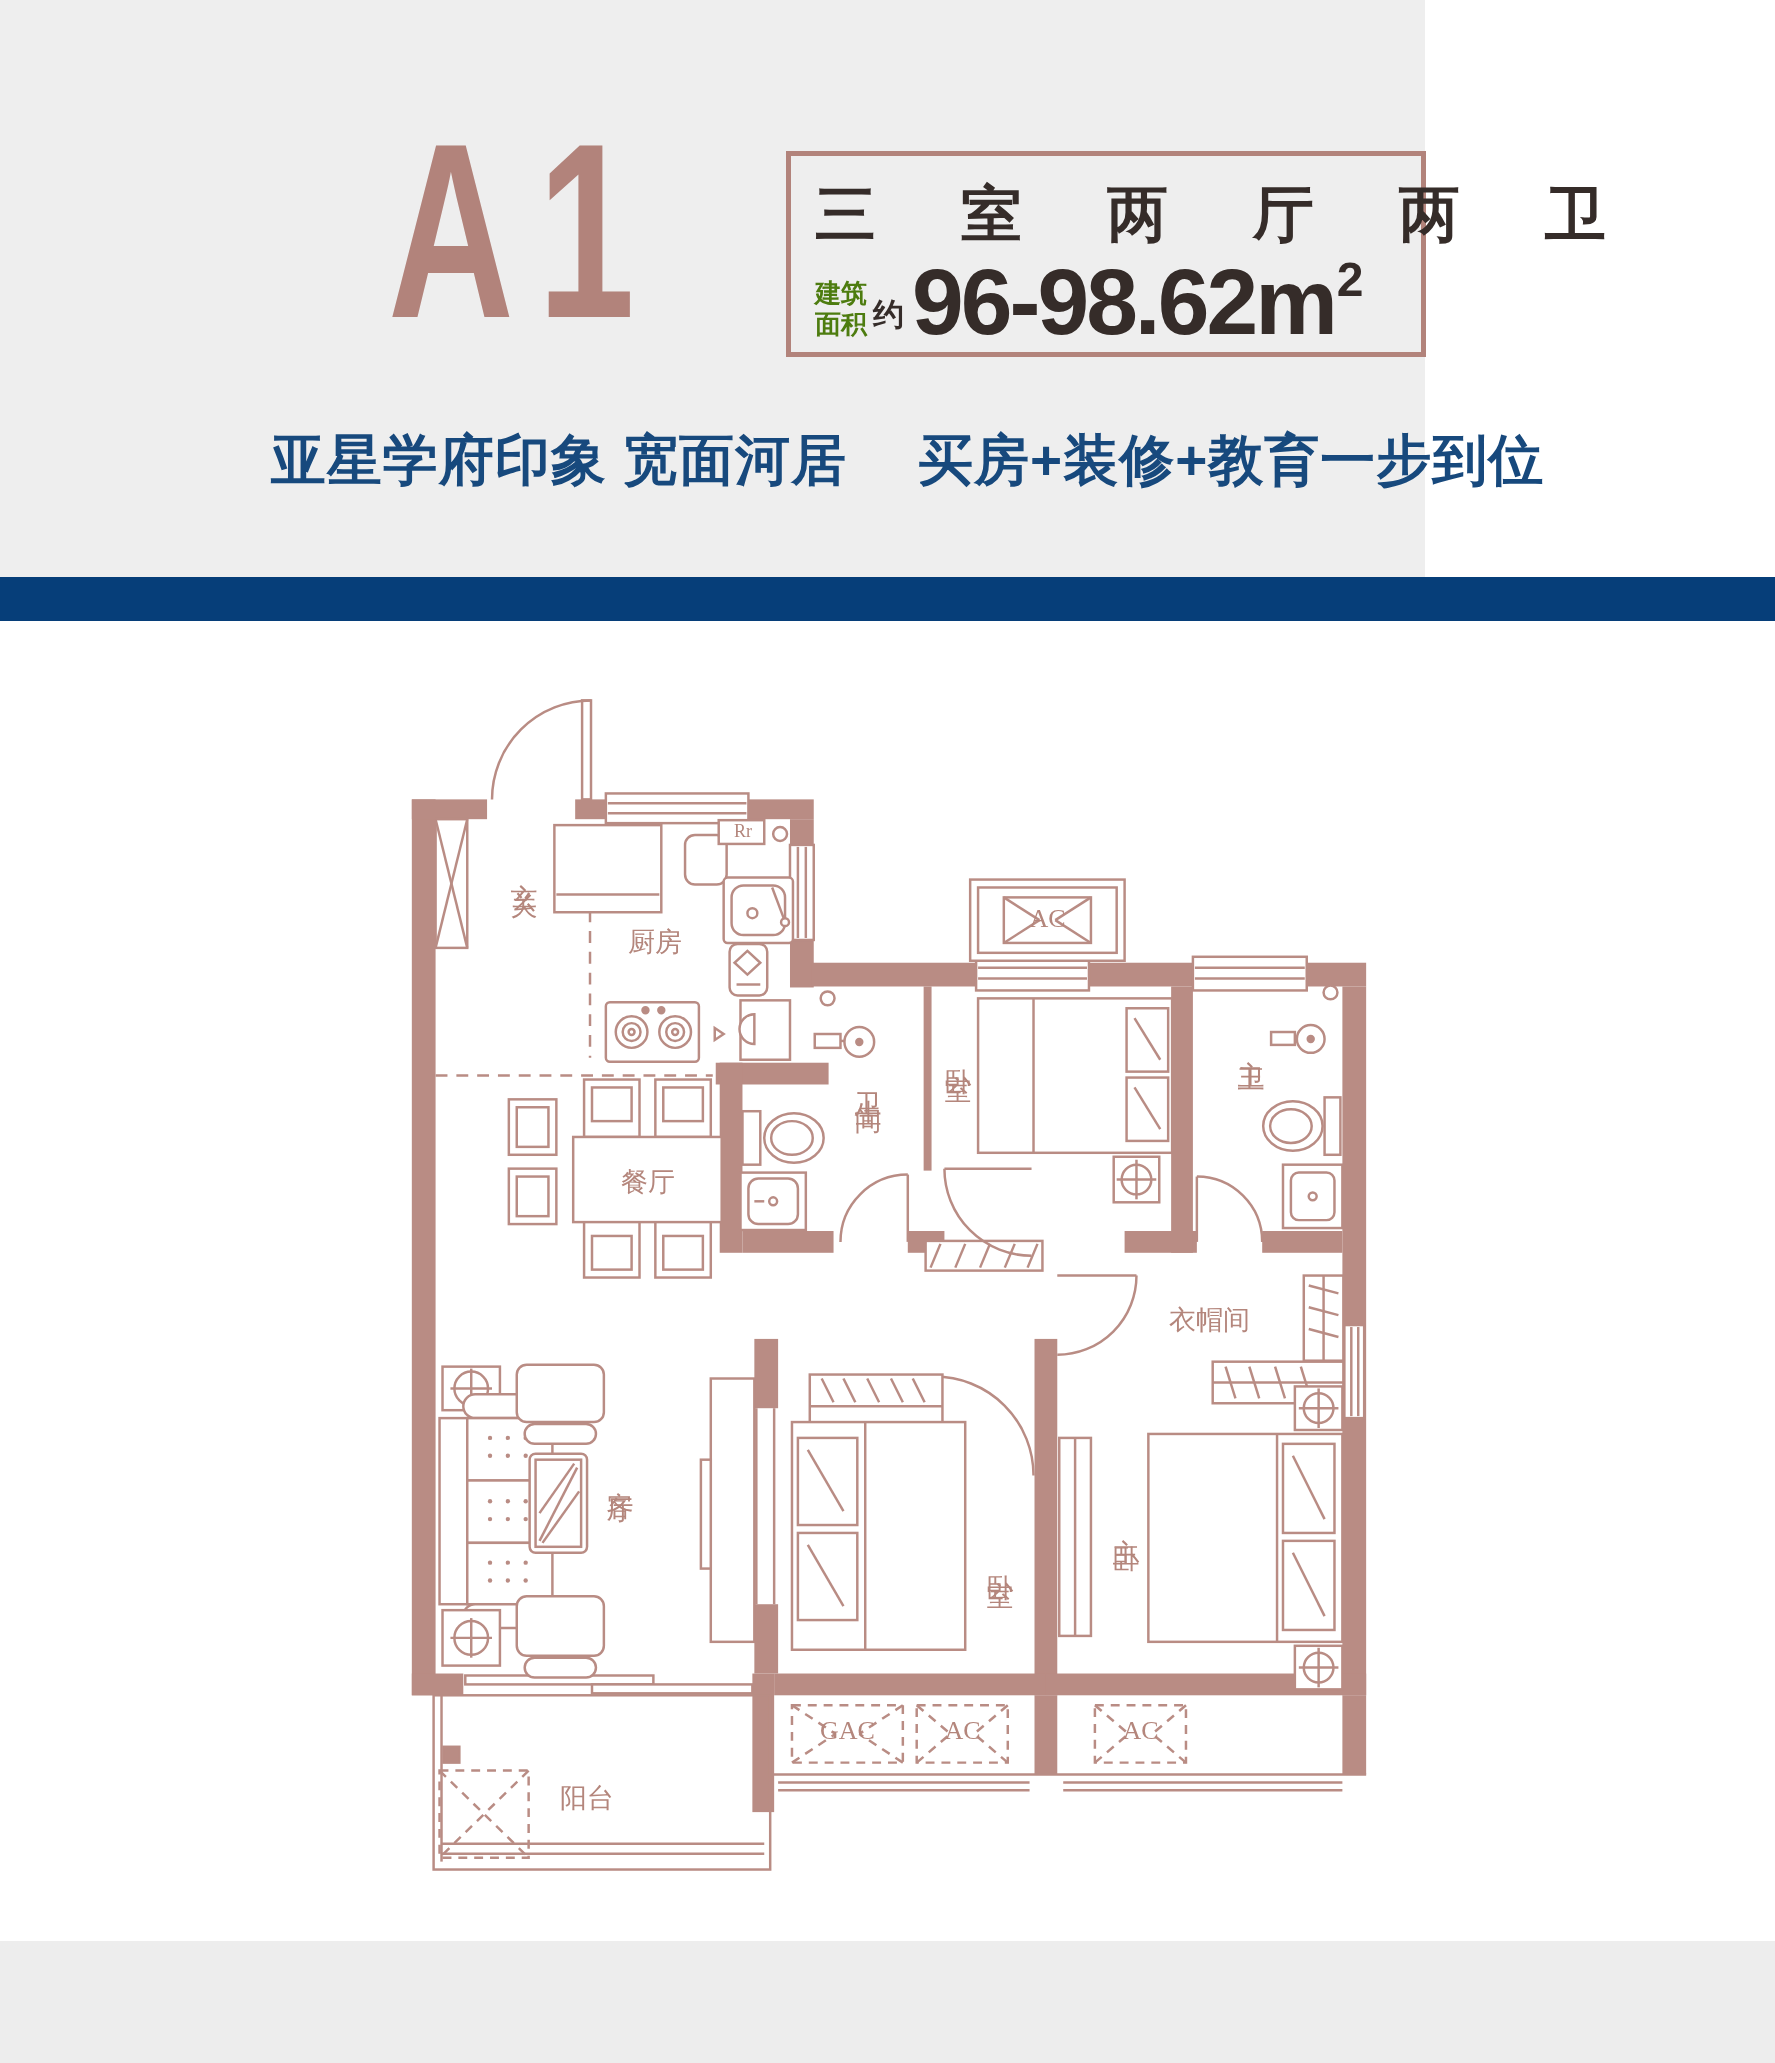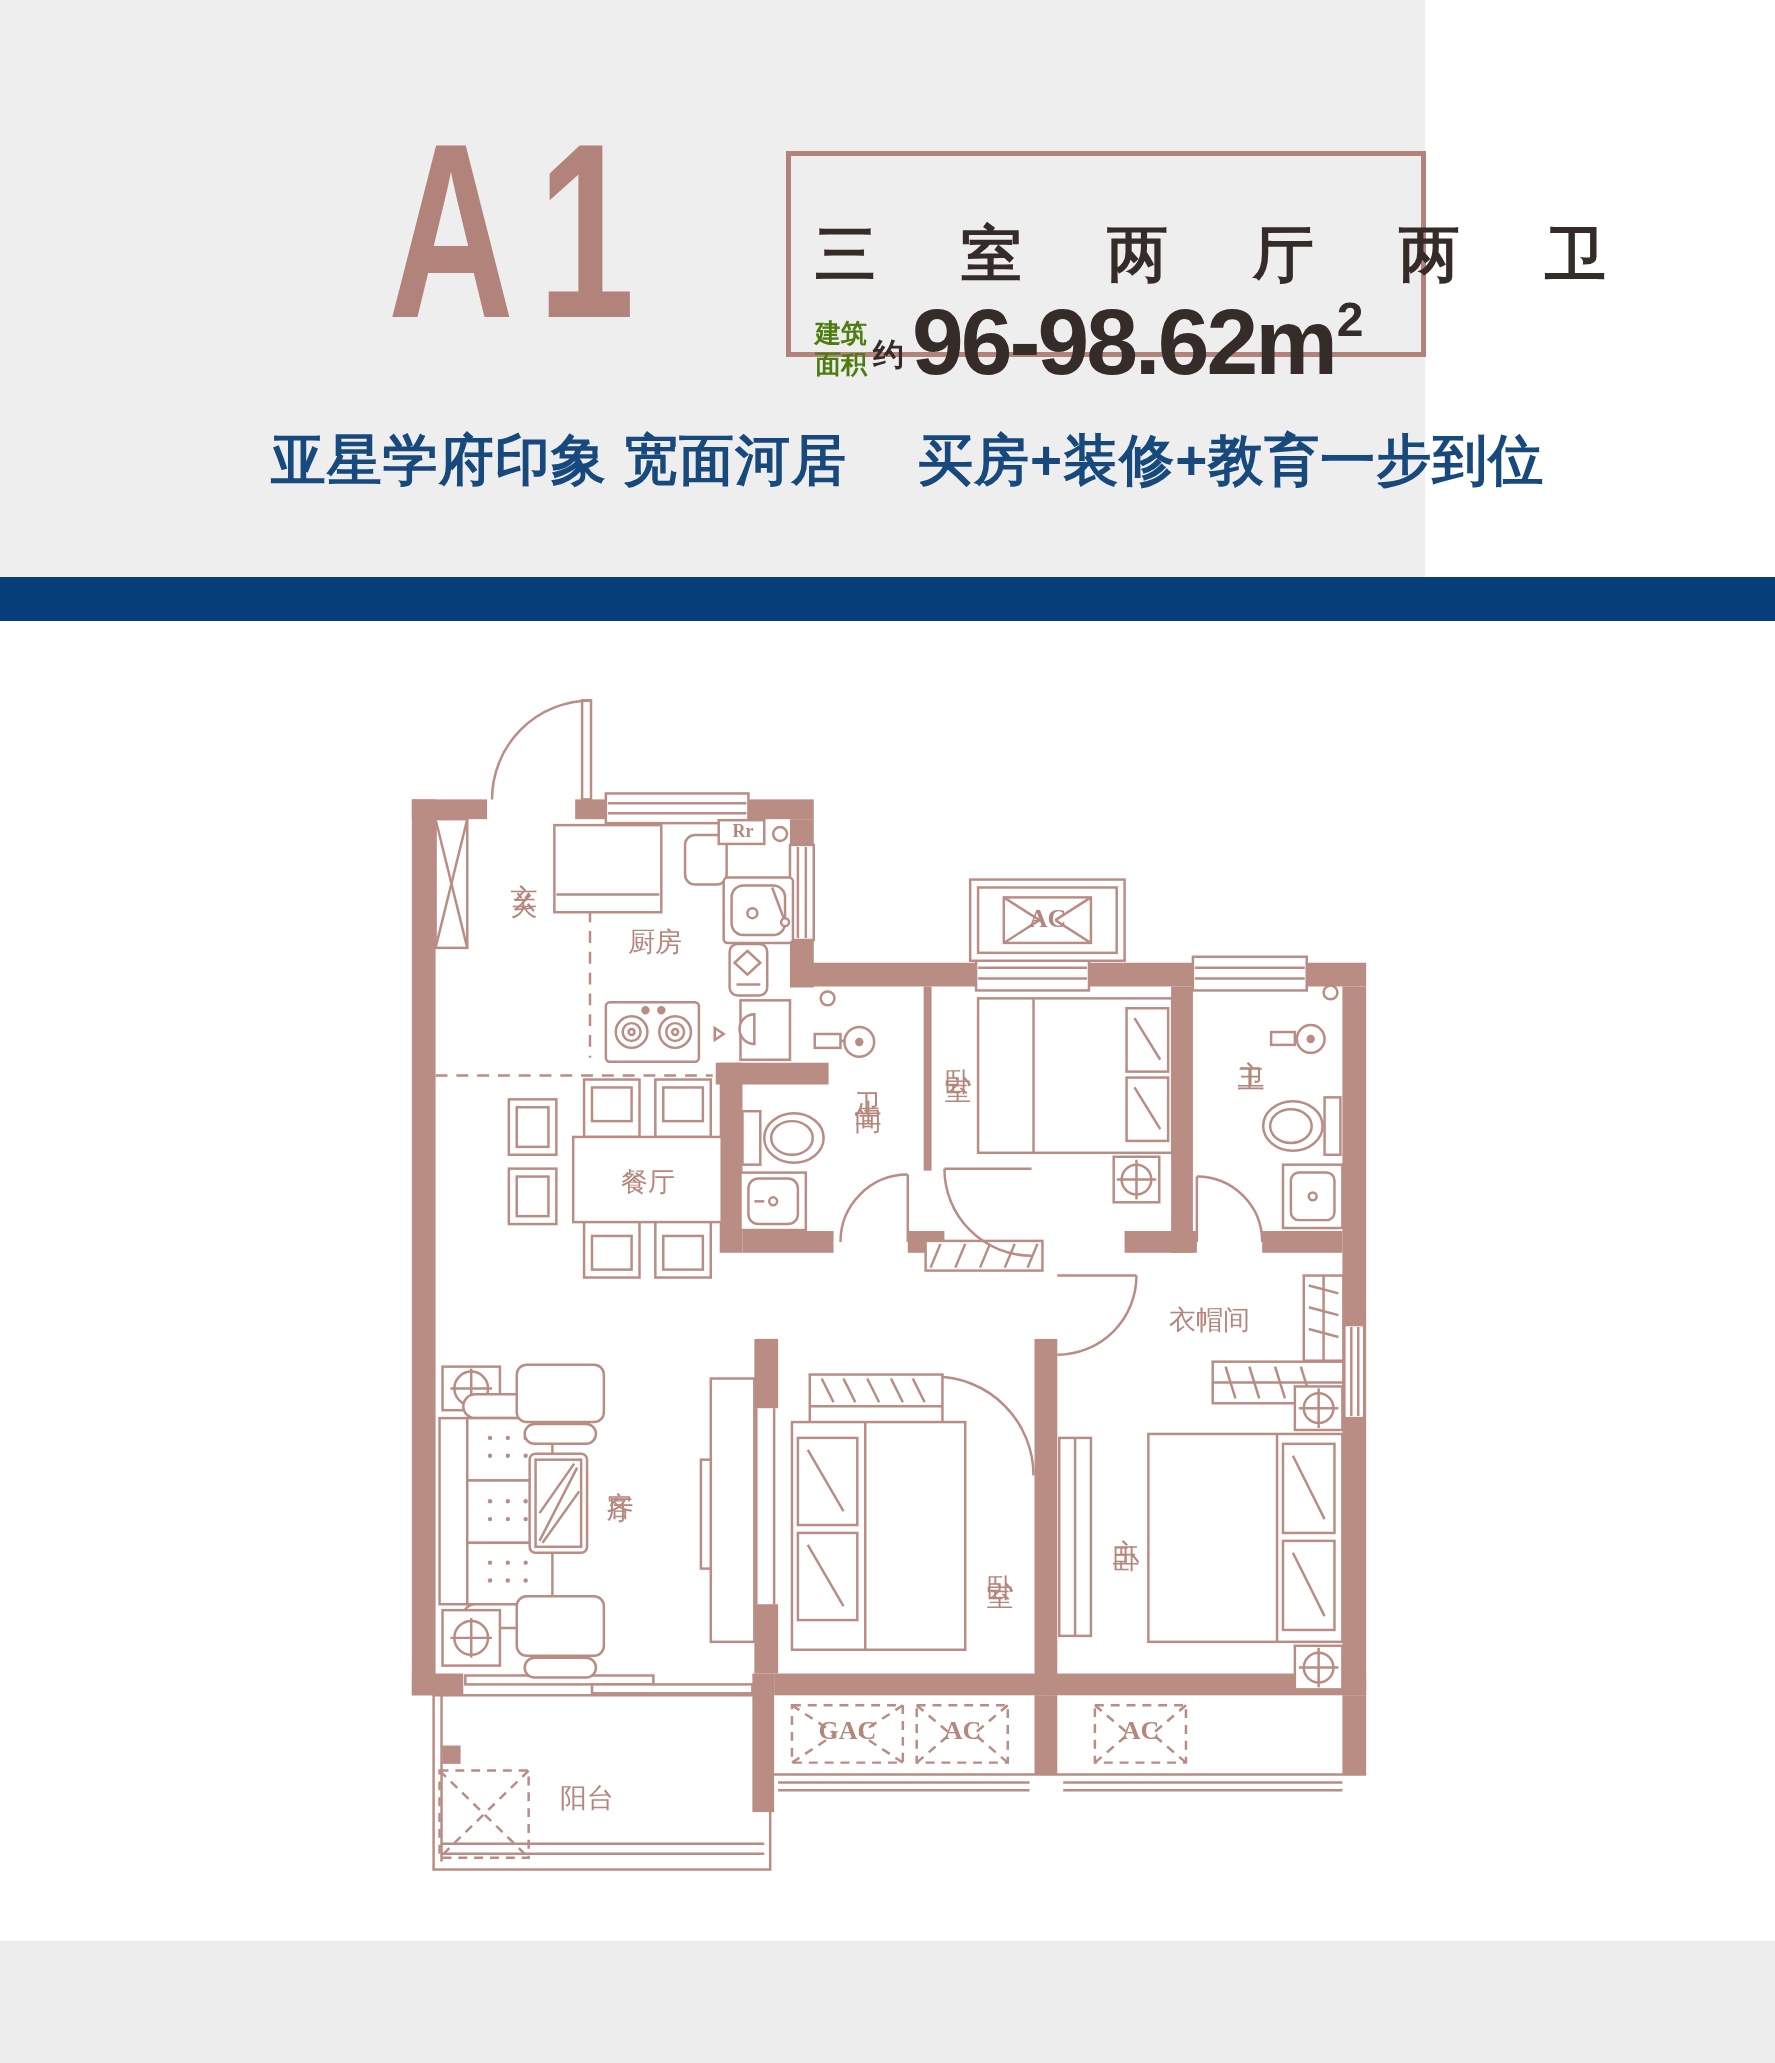--- a/index.html
+++ b/index.html
@@ -2,35 +2,35 @@
 <html><head>
 <meta charset="utf-8">
 <style>
   html,body{margin:0;padding:0;}
   body{width:1775px;height:2063px;font-family:"Liberation Sans",sans-serif;background:#ffffff;overflow:hidden;}
   .top{position:relative;width:1425px;height:577px;background:#eeeeee;}
   .plan-code{position:absolute;left:388px;top:107px;font-size:249px;line-height:1;font-weight:600;
     color:#b2837b;letter-spacing:34px;transform:scaleX(0.70);transform-origin:left top;white-space:nowrap;}
   .spec-box{position:absolute;left:786px;top:151px;width:640px;height:206px;border:5px solid #b2837b;
     box-sizing:border-box;padding:18px 24px 10px 24px;}
-  .spec-line1{font-size:61px;font-weight:bold;color:#352c29;letter-spacing:34px;white-space:nowrap;text-align:center;margin-top:40px;}
+  .spec-line1{font-size:61px;font-weight:bold;color:#352c29;letter-spacing:34px;white-space:nowrap;text-align:center;}
   .spec-line2{display:flex;align-items:flex-end;margin-top:4px;}
   .area-label{font-size:26px;font-weight:bold;color:#4d7c0f;line-height:1.18;margin-bottom:6px;}
   .approx{font-size:31px;font-weight:bold;color:#352c29;margin:0 8px 10px 6px;}
   .area-value{font-size:93px;font-weight:bold;color:#352c29;line-height:0.92;letter-spacing:-3px;white-space:nowrap;}
   .area-sup{font-size:48px;font-weight:bold;color:#352c29;position:relative;top:-38px;margin-left:2px;}
   .tagline{position:absolute;left:0;top:424px;width:1775px;text-align:center;font-size:55px;font-weight:bold;
     color:#17497d;white-space:nowrap;letter-spacing:1px;padding-left:20px;}
   .tagline .sep{display:inline-block;width:71px;}
   .divider{width:1775px;height:44px;background:#063e79;}
   .plan-section{position:relative;width:1775px;height:1320px;background:#ffffff;}
   .plan-section svg{position:absolute;left:0;top:0;}
   .plan-label{position:absolute;color:#b4867c;font-size:27px;font-weight:400;line-height:1.15;white-space:nowrap;}
   .v{writing-mode:vertical-rl;text-orientation:upright;letter-spacing:7px;}
-  .marker{position:absolute;color:#b4867c;font-family:"Liberation Serif",serif;font-weight:700;text-align:center;}
+  .marker{position:absolute;color:#b4867c;font-family:"Liberation Serif",serif;font-weight:400;text-align:center;}
   .lbl-foyer{left:508px;top:241px;}
   .lbl-kitchen{left:628px;top:306px;}
   .lbl-dining{left:621px;top:546px;}
   .lbl-bath{left:852px;top:450px;}
   .lbl-bed-n{left:942px;top:426px;}
   .lbl-mbath{left:1235px;top:418px;}
   .lbl-cloak{left:1169px;top:684px;}
   .lbl-living{left:604px;top:849px;}
   .lbl-bed-s{left:984px;top:932px;}
   .lbl-mbed{left:1110px;top:896px;}

